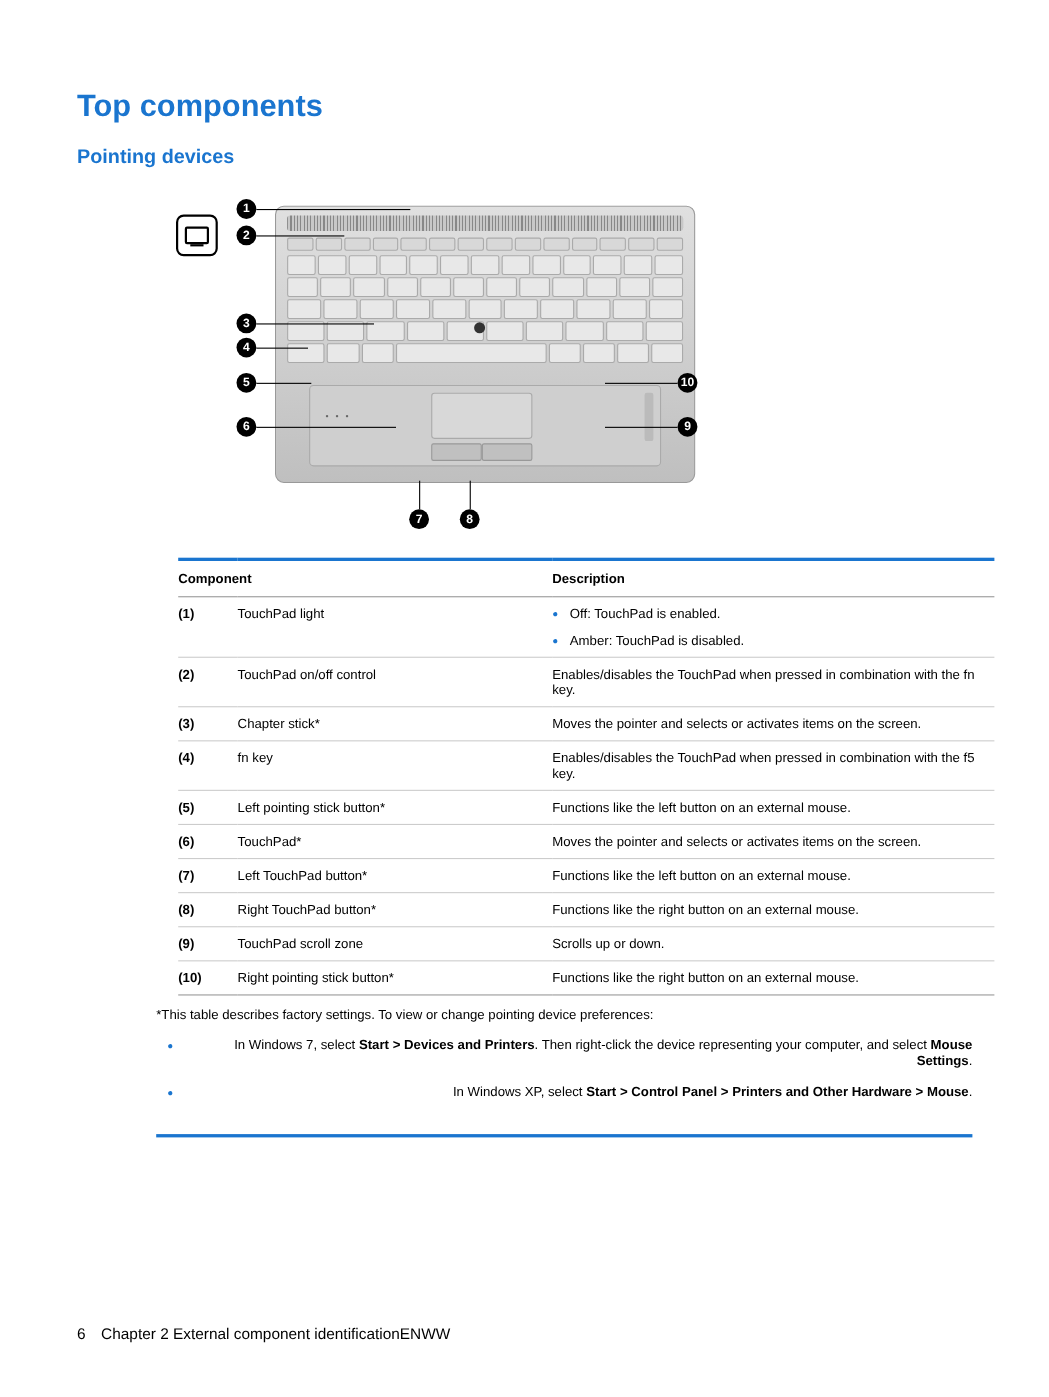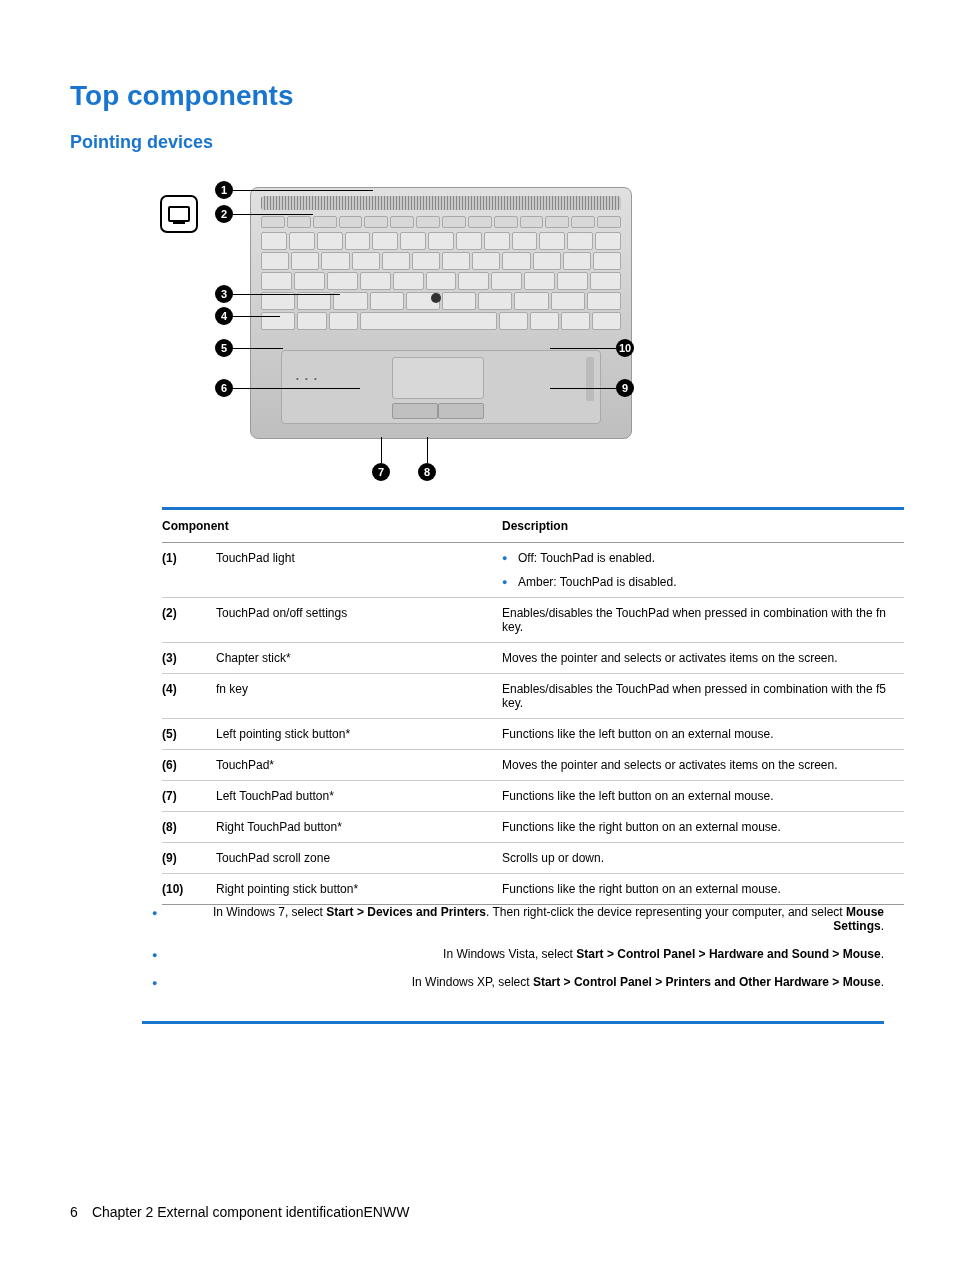--- a/index.html
+++ b/index.html
@@ -278,21 +278,21 @@
           <td style="width: 280px;">TouchPad light</td>
           <td>
             <ul class="desc-list">
               <li>Off: TouchPad is enabled.</li>
               <li>Amber: TouchPad is disabled.</li>
             </ul>
           </td>
         </tr>
         <tr>
           <td class="num" style="width: 48px;">(2)</td>
-          <td style="width: 280px;">TouchPad on/off settings</td>
+          <td style="width: 280px;">TouchPad on/off control</td>
           <td>Enables/disables the TouchPad when pressed in combination with the <span class="special">fn</span> key.</td>
         </tr>
         <tr>
           <td class="num" style="width: 48px;">(3)</td>
           <td style="width: 280px;">Chapter stick*</td>
           <td>Moves the pointer and selects or activates items on the screen.</td>
         </tr>
         <tr>
           <td class="num" style="width: 48px;">(4)</td>
           <td style="width: 280px;"><span class="special">fn</span> key</td>
@@ -325,23 +325,23 @@
         </tr>
         <tr>
           <td class="num" style="width: 48px;">(10)</td>
           <td style="width: 280px;">Right pointing stick button*</td>
           <td>Functions like the right button on an external mouse.</td>
         </tr>
       </tbody>
   </table>
 
   <div class="footnote-block">
+    <div class="intro">*This table describes factory settings. To view or change pointing device preferences:</div>
     <ul class="footlist" id="footlist">
         <li>In Windows 7, select <b>Start &gt; Devices and Printers</b>. Then right-click the device representing your computer, and select <b>Mouse Settings</b>.</li>
-        <li>In Windows Vista, select <b>Start &gt; Control Panel &gt; Hardware and Sound &gt; Mouse</b>.</li>
         <li>In Windows XP, select <b>Start &gt; Control Panel &gt; Printers and Other Hardware &gt; Mouse</b>.</li>
       </ul>
   </div>
 
   <div class="footer">
     <div class="left">
       <span class="pn">6</span>
       <span>Chapter 2   External component identification</span>
     </div>
     <div>ENWW</div>

